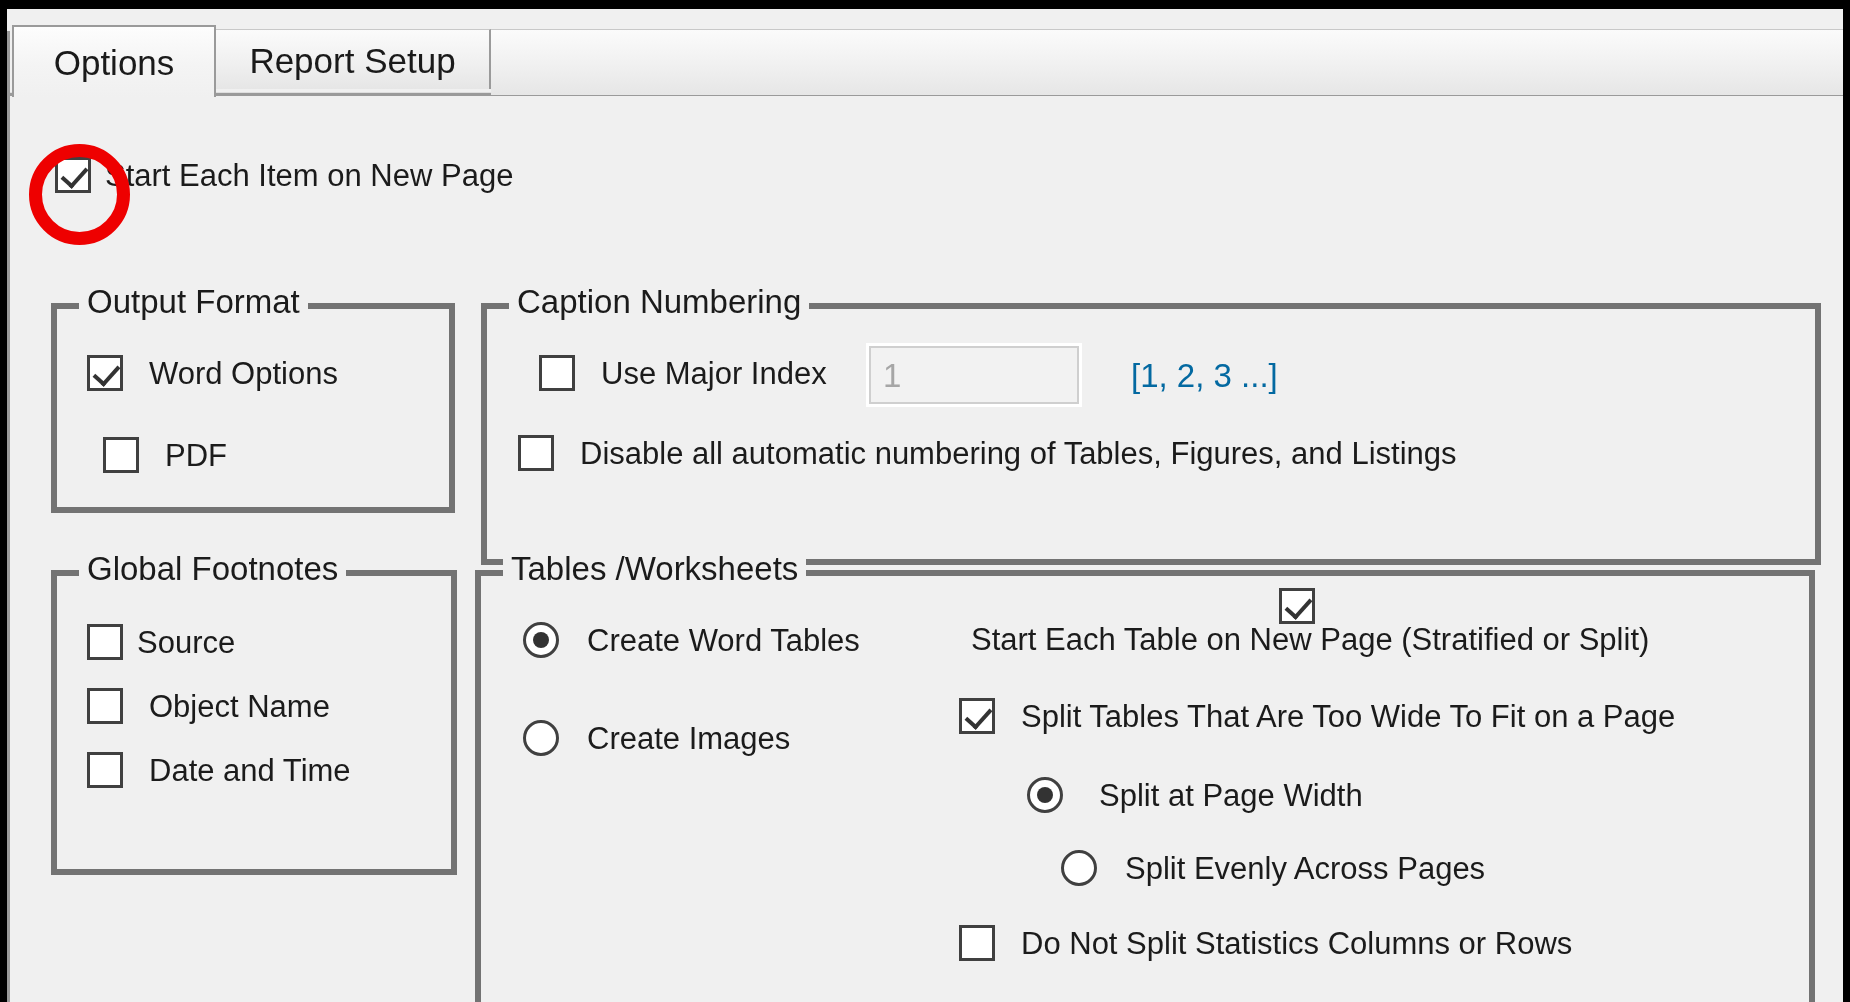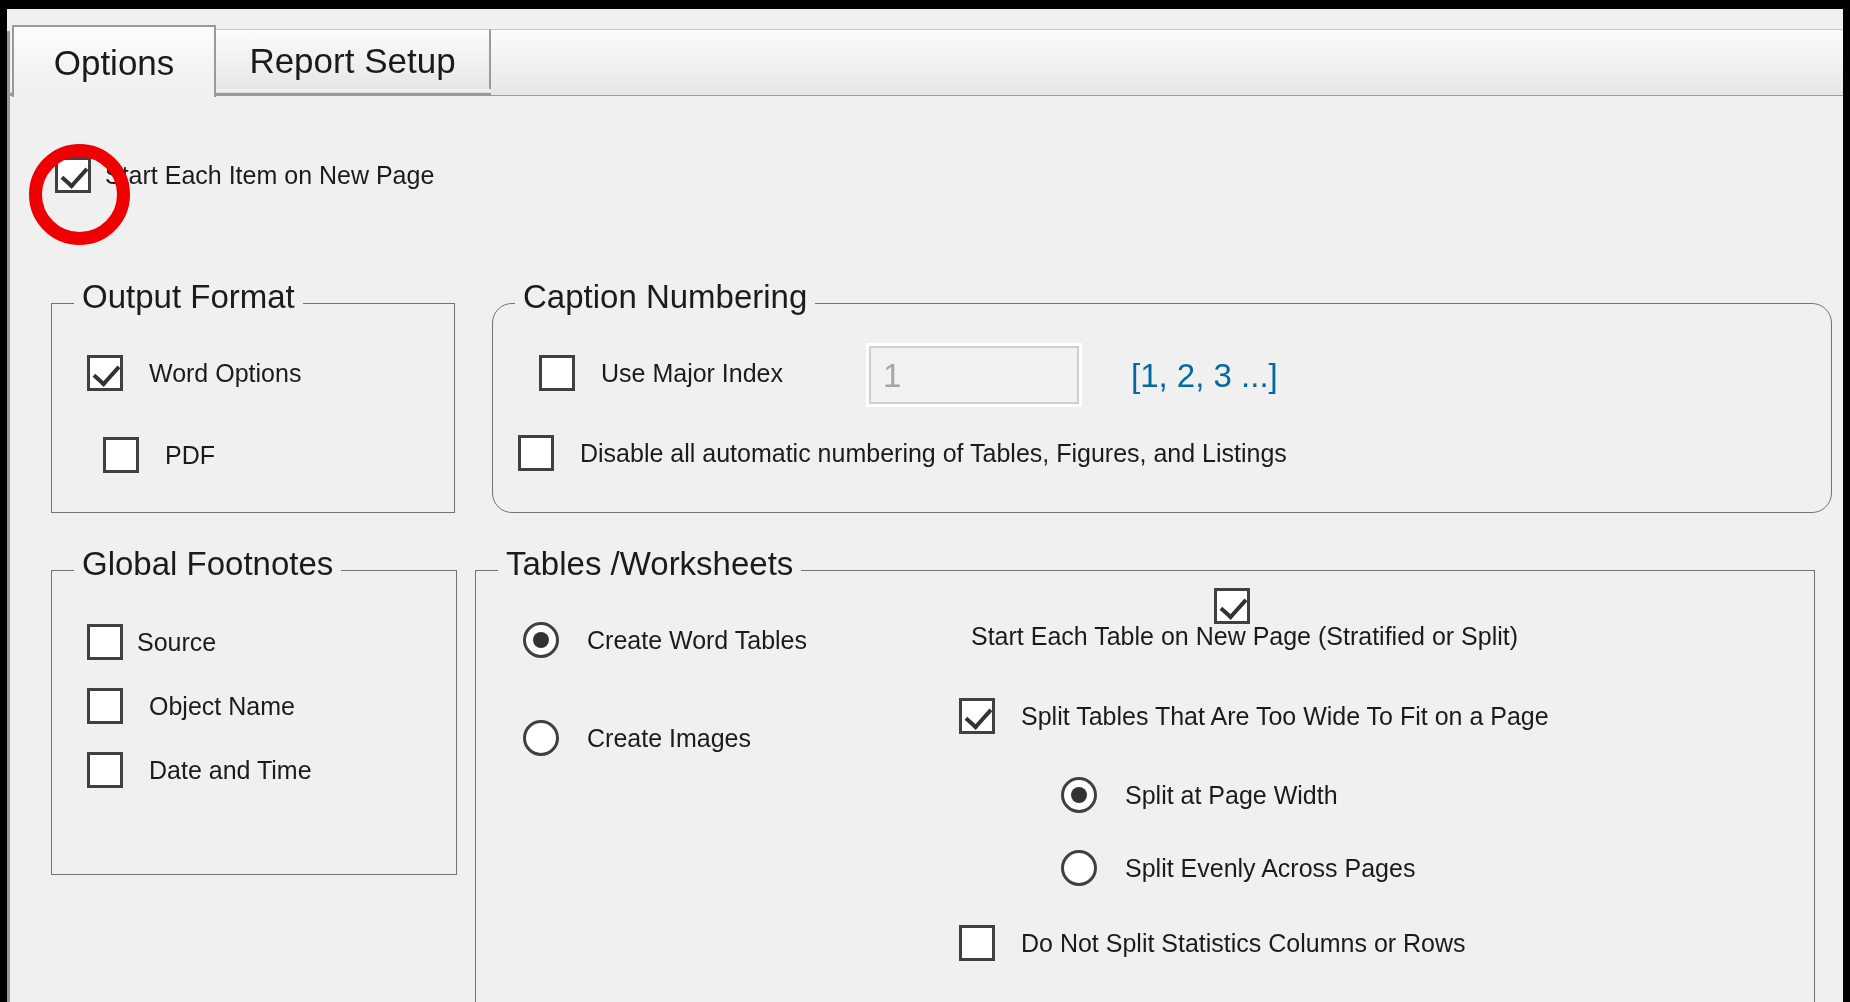--- a/index.html
+++ b/index.html
@@ -111,21 +111,21 @@
   }
 
   
   .ctl {
     position: absolute;
     display: flex;
     align-items: center;
     white-space: nowrap;
   }
   .ctl-label {
-    font-size: 25px;
+    font-size: 31px;
     color: #1b1b1b;
     line-height: 1;
   }
 
   
   .cb {
     width: 36px;
     height: 36px;
     box-sizing: border-box;
     background: #ffffff;
@@ -166,21 +166,21 @@
     width: 16px;
     height: 16px;
     border-radius: 50%;
     background: #333333;
   }
 
   
   .gb {
     position: absolute;
     box-sizing: border-box;
-    border: 1px solid #737373;
+    border: 6px solid #737373;
   }
   .gb-title {
     position: absolute;
     top: -24px;
     left: 22px;
     background: #f0f0f0;
     padding: 0 8px;
     font-size: 33px;
     color: #1b1b1b;
     line-height: 1;
@@ -256,21 +256,21 @@
     </div>
     <div class="ctl" style="left:80px; top:346px;">
       <span class="cb checked"></span>
       <span class="ctl-label" style="margin-left:12px;">Word Options</span>
     </div>
     <div class="ctl" style="left:80px; top:428px;padding-left:16px;">
       <span class="cb"></span>
       <span class="ctl-label" style="margin-left:12px;">PDF</span>
     </div>
 
-    <div class="gb" style="left:485px; top:294px; width:1340px; height:210px;border-radius:20px;">
+    <div class="gb" style="left:474px; top:294px; width:1340px; height:262px;">
       <span class="gb-title">Caption Numbering</span>
     </div>
     <div class="ctl" style="left:532px; top:346px;">
       <span class="cb"></span>
       <span class="ctl-label" style="margin-left:12px;">Use Major Index</span>
     </div>
     <div class="txtbox" style="left:862px; top:337px; width:210px; height:58px;">
       <span class="ph">1</span>
     </div>
     <div class="plain-text" style="left:1124px; top:350px;">[1, 2, 3 ...]</div>
@@ -311,21 +311,21 @@
 
     <div class="ctl" style="left:952px; top:579px;flex-direction:column;">
       <span class="cb checked"></span>
       <span class="ctl-label" style="margin-left:12px;">Start Each Table on New Page (Stratified or Split)</span>
     </div>
     <div class="ctl" style="left:952px; top:689px;">
       <span class="cb checked"></span>
       <span class="ctl-label" style="margin-left:12px;">Split Tables That Are Too Wide To Fit on a Page</span>
     </div>
 
-    <div class="ctl" style="left:1054px; top:768px;">
+    <div class="ctl" style="left:1020px; top:768px;gap:8px;">
       <span class="rb checked"></span>
       <span class="ctl-label" style="margin-left:12px;">Split at Page Width</span>
     </div>
     <div class="ctl" style="left:952px; top:916px;">
       <span class="cb"></span>
       <span class="ctl-label" style="margin-left:12px;">Do Not Split Statistics Columns or Rows</span>
     </div>
 
     <div class="ctl" style="left:1054px; top:841px;">
       <span class="rb"></span>

